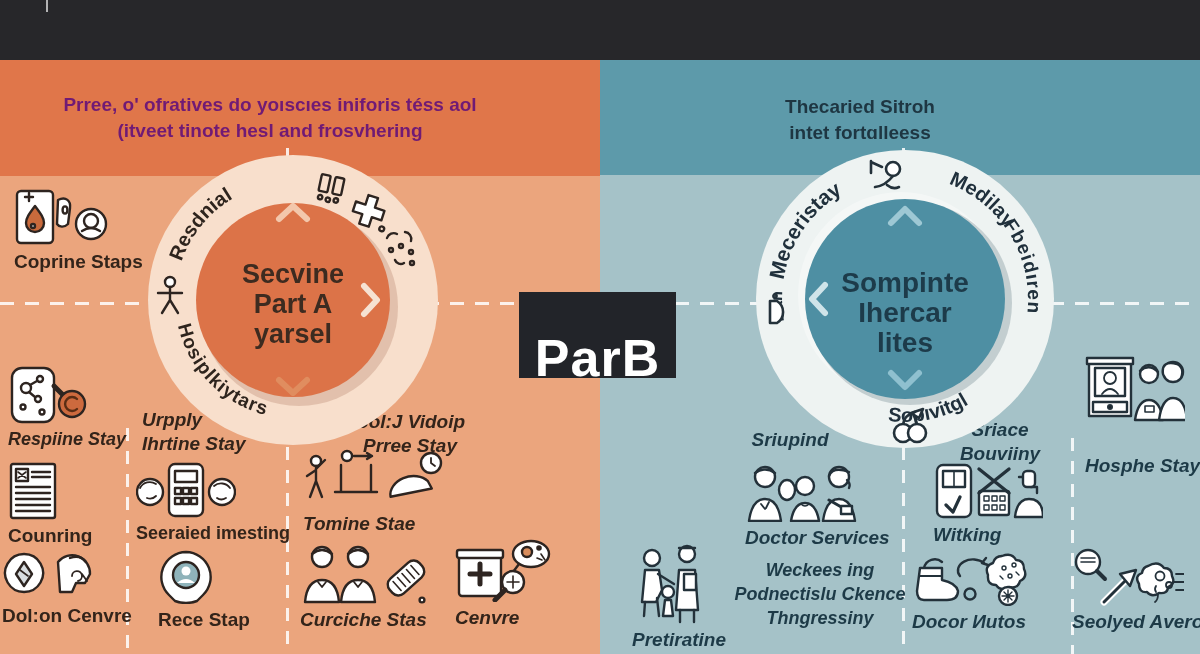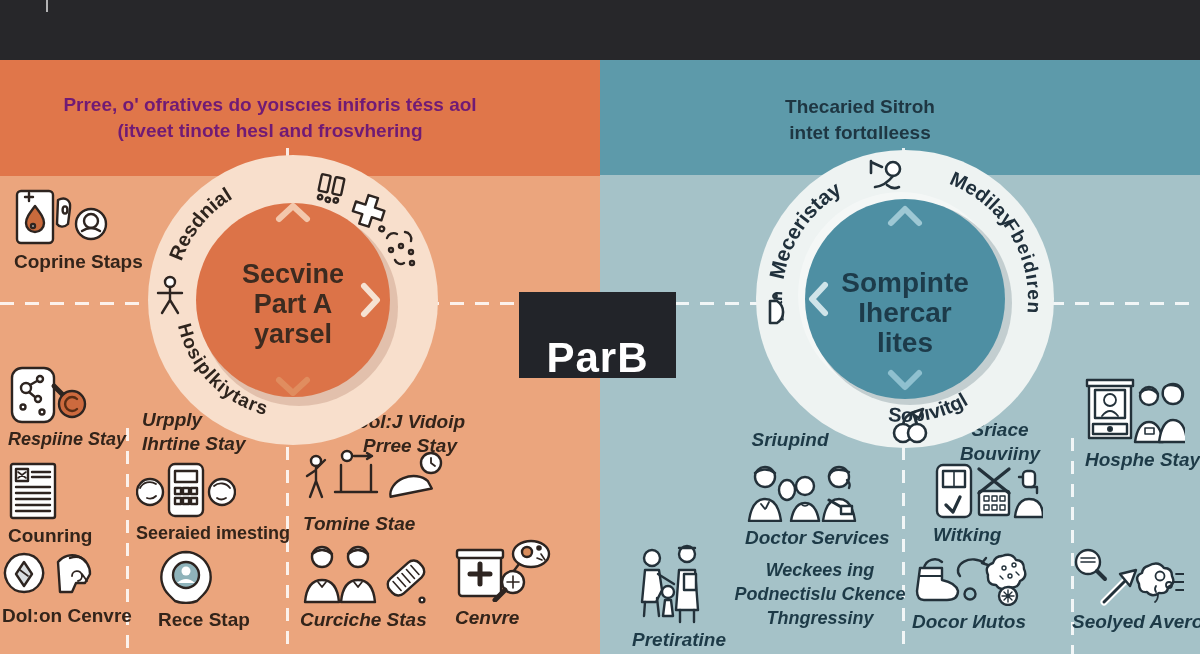--- a/index.html
+++ b/index.html
@@ -21,21 +21,21 @@
   .subtitle{position:absolute;font-weight:700;font-size:19px;line-height:26px;text-align:center;z-index:3;}
   .subtitle-left{left:55px;top:92px;width:430px;color:#701a75;}
   .subtitle-right{left:735px;top:94px;width:250px;color:#1e3642;}
 
   
   .dash-h{position:absolute;height:3px;z-index:2;background:repeating-linear-gradient(to right,rgba(255,255,255,.85) 0 14px,rgba(255,255,255,0) 14px 25px);}
   .dash-v{position:absolute;width:3px;z-index:2;background:repeating-linear-gradient(to bottom,rgba(255,255,255,.85) 0 13px,rgba(255,255,255,0) 13px 23px);}
 
   .wheel{position:absolute;z-index:5;}
   .centerbox{position:absolute;left:519px;top:292px;width:157px;height:86px;background:#222429;z-index:7;display:flex;align-items:center;justify-content:center;}
-  .centerbox span{color:#fff;font-weight:700;font-size:42px;letter-spacing:1px;margin-top:45px;}
+  .centerbox span{color:#fff;font-weight:700;font-size:52px;letter-spacing:1px;margin-top:45px;}
 
   
   .item{position:absolute;display:flex;flex-direction:column;align-items:flex-start;z-index:4;}
   .lbl{font-weight:700;font-size:19px;margin-top:5px;white-space:nowrap;}
   .it{font-style:italic;}
   .left-c{color:#33241a;}
   .right-c{color:#1d3a47;}
   .txtblock{position:absolute;font-weight:700;font-style:italic;font-size:19px;line-height:24px;z-index:4;}
   .tick{position:absolute;left:46px;top:0;width:2px;height:12px;background:rgba(255,255,255,.65);z-index:10;}
 </style>
@@ -426,21 +426,21 @@
           <circle cx="102" cy="17" r="2" fill="none" stroke-width="1.4"></circle>
           <circle cx="98" cy="28" r="2" fill="none" stroke-width="1.4"></circle>
         <path d="M88 28 l3 3 M104 24 l3 3" fill="none" stroke-width="1.4"></path>
         <circle cx="96" cy="48" r="9" fill="#fff"></circle>
         <path d="M92 44 l8 8 M100 44 l-8 8 M96 42 v12 M90 48 h12" fill="none" stroke-width="1.4"></path>
       </g>
     </svg>
     <div class="lbl it right-c">Docor Иutos</div>
   </div>
 
-  <div class="item" style="left:1085px;top:378px;width:112px;">
+  <div class="item" style="left:1085px;top:356px;width:112px;gap:28px;">
     <svg width="100" height="66" viewBox="0 0 100 66">
       <g stroke="#23313a" stroke-width="2.4" stroke-linecap="round" stroke-linejoin="round">
         <rect x="4" y="4" width="42" height="56" fill="#fff"></rect>
         <rect x="2" y="2" width="46" height="6" fill="#fff"></rect>
         <rect x="10" y="12" width="30" height="28" fill="#fff"></rect>
         <circle cx="25" cy="22" r="6" fill="none" stroke-width="1.8"></circle>
         <path d="M17 38 q8 -10 16 0" fill="none" stroke-width="1.8"></path>
         <rect x="8" y="46" width="34" height="10" fill="#fff"></rect>
         <circle cx="25" cy="51" r="1.8"></circle>
         <circle cx="64" cy="18" r="9" fill="#fff"></circle>

